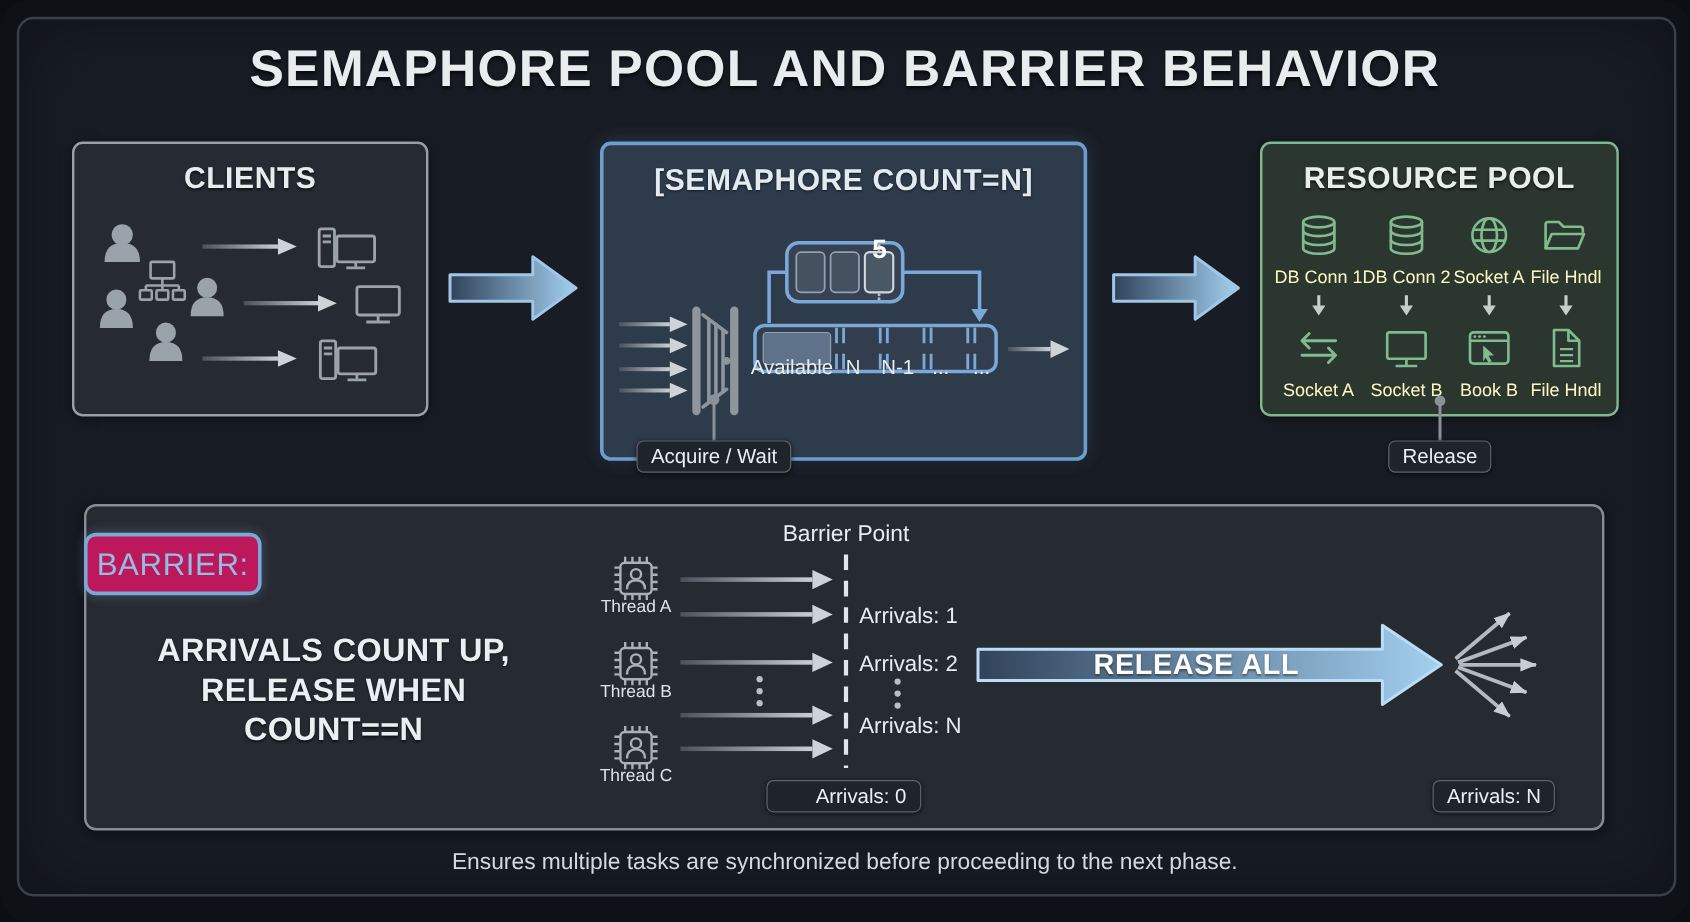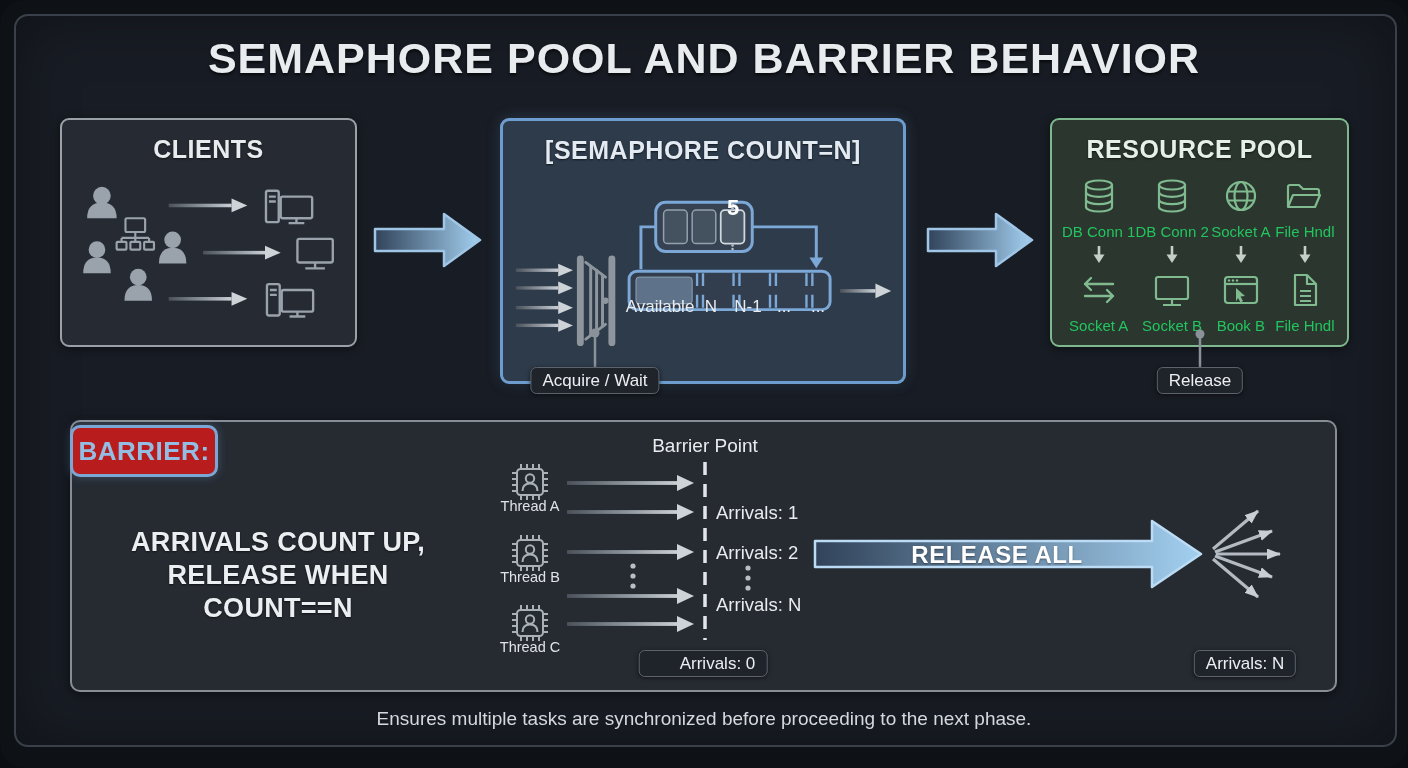--- a/index.html
+++ b/index.html
@@ -32,44 +32,44 @@
   .queue-label{position:absolute;top:297px;z-index:6;text-align:center;
                font-size:17px;color:#e8ecef;}
   .chip{position:absolute;z-index:6;transform:translateX(-50%);
         border:1.5px solid #5c636d;border-radius:6px;background:#1f242b;
         color:#eceef1;font-size:17px;line-height:25px;padding:0 11px;white-space:nowrap;
         box-shadow:0 1px 4px rgba(0,0,0,.5);}
 
   .barrier-box{left:70px;top:420px;width:1267px;height:272px;background:#262b32;
                border:2.5px solid #878d96;border-radius:10px;
                box-shadow:0 2px 12px rgba(0,0,0,.5);}
-  .barrier-tab{position:absolute;left:70px;top:425px;width:148px;height:52px;z-index:6;
+  .barrier-tab{position:absolute;left:70px;top:444px;width:148px;height:52px;z-index:6;
                box-sizing:border-box;border:3px solid #7aa7d4;border-radius:10px;
-               background:#b91c1c;display:flex;align-items:center;justify-content:center;
-               font-size:26px;font-weight:bold;color:#93bde2;letter-spacing:.5px;
+               background:#be185d;display:flex;align-items:center;justify-content:center;
+               font-size:26px;font-weight:normal;color:#93bde2;letter-spacing:.5px;
                box-shadow:0 0 10px rgba(122,167,212,.3);}
   .barrier-desc{position:absolute;left:108px;top:526px;width:340px;z-index:6;
                 text-align:center;font-size:27px;font-weight:bold;color:#eceff2;
                 line-height:33px;letter-spacing:.3px;text-shadow:0 1px 2px rgba(0,0,0,.6);}
   .barrier-point{position:absolute;left:705px;top:435px;transform:translateX(-50%);z-index:6;
                  font-size:19px;color:#e9ecef;white-space:nowrap;}
   .thread-icon{position:absolute;z-index:6;}
   .thread-label{position:absolute;transform:translateX(-50%);z-index:6;
                 font-size:14.5px;color:#dfe3e7;white-space:nowrap;}
   .arrival-text{position:absolute;left:716px;z-index:6;font-size:18.5px;color:#e9ecef;white-space:nowrap;}
   .release-all-text{position:absolute;left:985px;top:541px;transform:translateX(-50%);z-index:6;
                     font-size:24px;font-weight:bold;color:#ffffff;letter-spacing:.5px;
                     text-shadow:0 1px 2px rgba(0,0,0,.4);margin-left:12px;}
   .footer{position:absolute;left:0;right:0;top:708px;z-index:6;text-align:center;
           font-size:19px;color:#d5d9dd;}
 
   .res-grid{position:absolute;left:10px;right:10px;top:52px;display:grid;
             grid-template-columns:repeat(4,1fr);grid-template-rows:48px 22px 24px 48px 22px;
             align-items:center;justify-items:center;}
-  .res-label{font-size:15px;color:#22c55e;white-space:nowrap;text-align:right;}
+  .res-label{font-size:15px;color:#fef9c3;white-space:nowrap;text-align:right;}
 </style>
 </head>
 <body>
 
 <div class="canvas">
   <div class="frame"></div>
   <div class="title">SEMAPHORE POOL AND BARRIER BEHAVIOR</div>
 
   <section class="box clients-box">
     <div class="box-title">CLIENTS</div>

